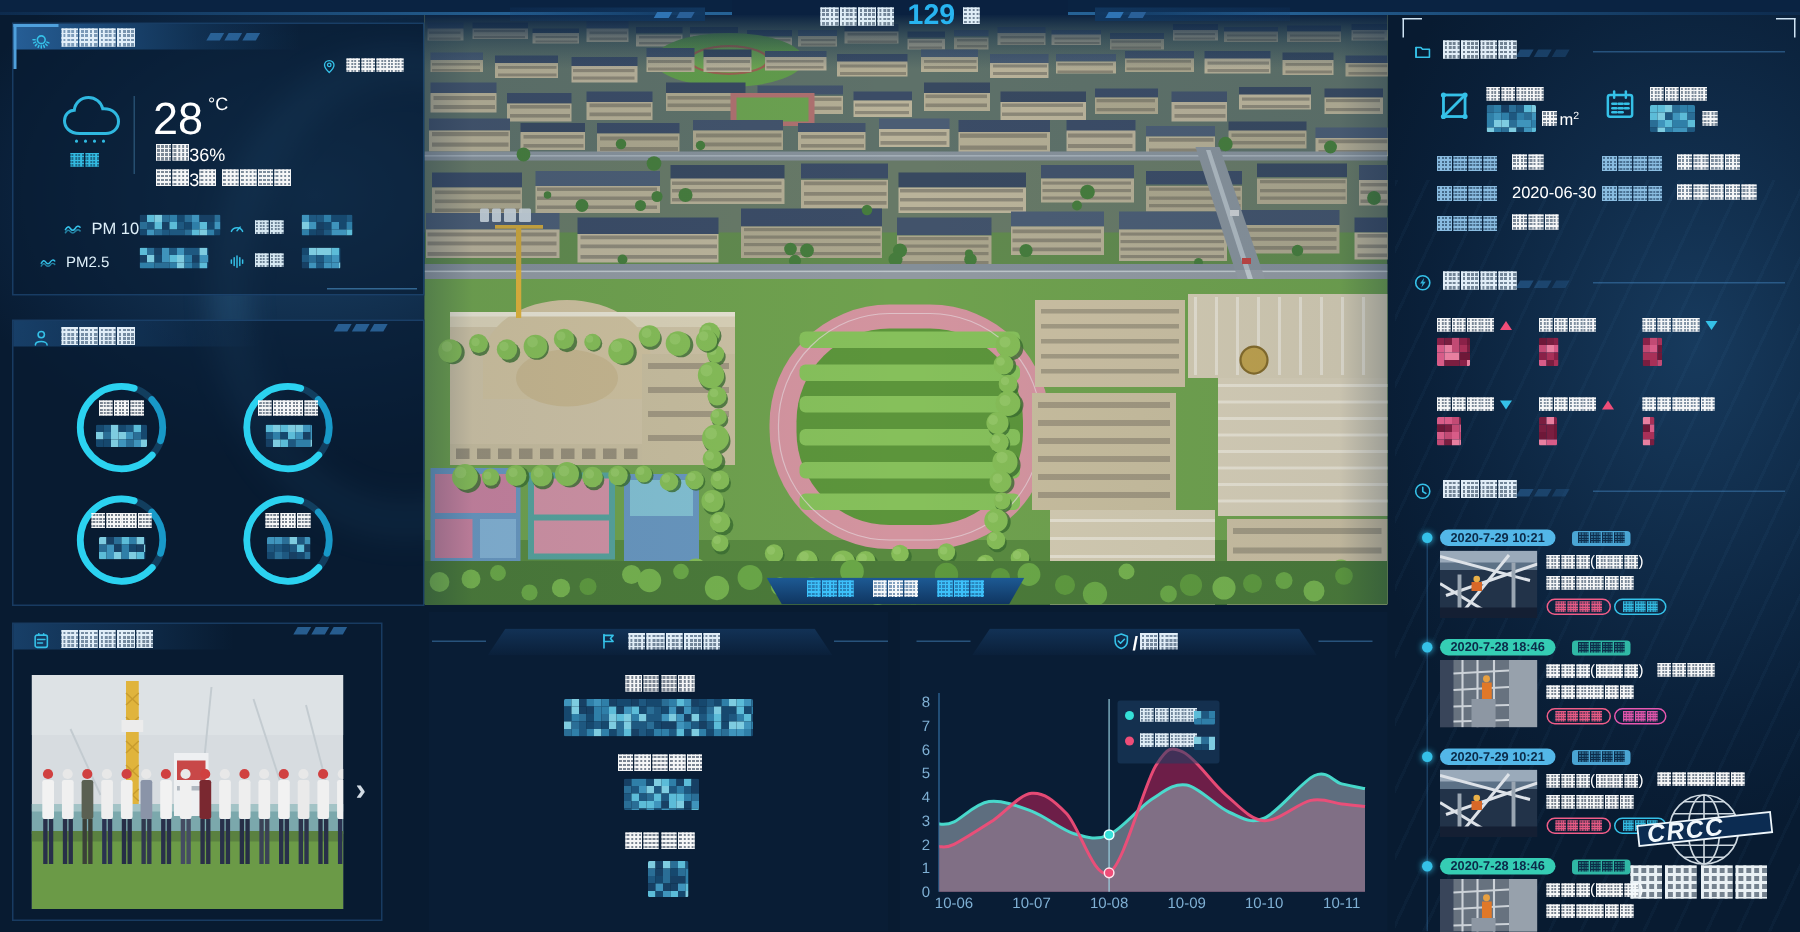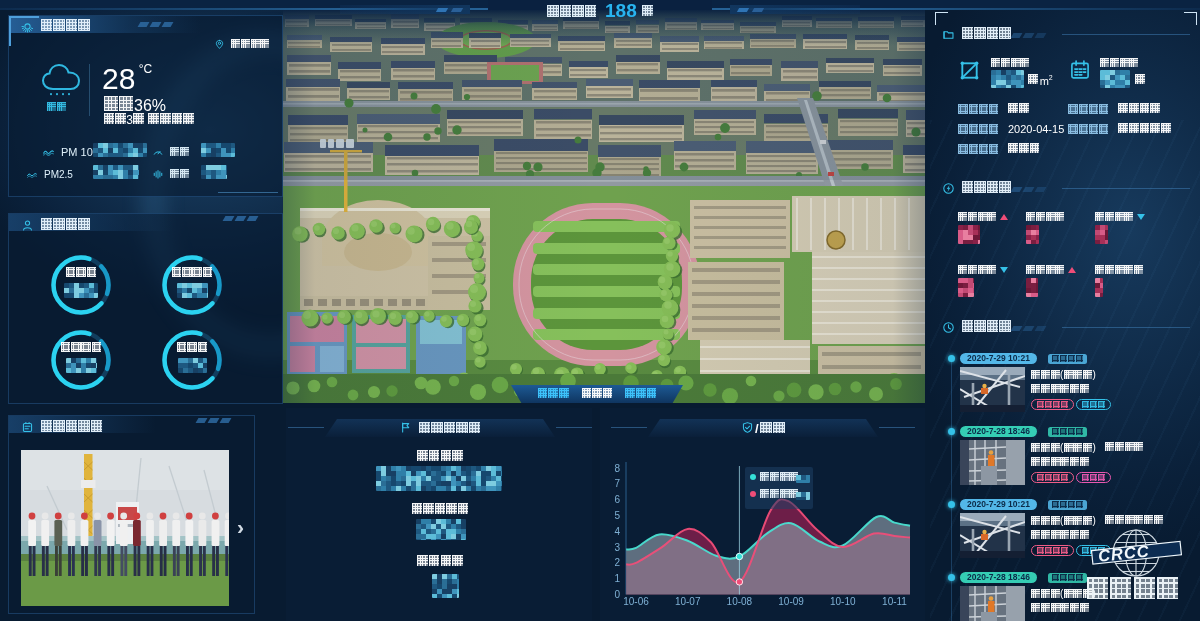--- a/index.html
+++ b/index.html
@@ -745,21 +745,21 @@
         <i></i>
       </span></span>
   </div>
 <div class="abs" style="left:400px;top:0;width:400px;height:24px;display:flex;align-items:center;justify-content:center">
 <span style="color:#e8f6ff;font-weight:bold;font-size:13px"><span class="zh">
         <i></i>
         <i></i>
         <i></i>
         <i></i>
       </span></span>
-<span style="color:#28b4f0;font-weight:bold;font-size:19px;margin:0 5px 2px 8px">188</span>
+<span style="color:#28b4f0;font-weight:bold;font-size:19px;margin:0 5px 2px 8px">129</span>
 <span style="color:#e8f6ff;font-weight:bold;font-size:12px"><span class="zh">
         <i></i>
       </span></span>
   </div>
 <div class="abs" style="left:340px;top:5px;width:130px;height:9px;background:linear-gradient(90deg,rgba(20,60,110,.2),#11365e);display:flex;gap:5px;align-items:center;justify-content:flex-end;padding-right:8px">
 <b style="width:10px;height:4px;background:#2f74b4;transform:skewX(-30deg)"></b>
     <b style="width:10px;height:4px;background:#2a6098;transform:skewX(-30deg)"></b>
   </div>
 <div class="abs" style="left:730px;top:5px;width:130px;height:9px;background:linear-gradient(90deg,#11365e,rgba(20,60,110,.2));display:flex;gap:5px;align-items:center;padding-left:8px">
 <b style="width:10px;height:4px;background:#2f74b4;transform:skewX(-30deg)"></b>
@@ -810,21 +810,21 @@
           <line x1="24" y1="35" x2="24" y2="35.2"></line>
           <line x1="30" y1="35" x2="30" y2="35.2"></line>
         </g>
       </svg></div>
 <div class="abs" style="left:38px;top:86px;color:#35c1e8;font-size:10px"><span class="zh">
         <i></i>
         <i></i>
       </span></div>
 <div class="abs" style="left:80px;top:48px;width:1px;height:52px;background:rgba(90,160,210,.35)"></div>
 <div class="abs w" style="left:93px;top:46px;font-size:30px">28<span style="font-size:12px;vertical-align:16px"> °C</span></div>
-<div class="abs w" style="left:94px;top:80px;font-size:16px"><span class="zh">
+<div class="abs w" style="left:94px;top:80px;font-size:12px"><span class="zh">
         <i></i>
         <i></i>
       </span>36%</div>
 <div class="abs w" style="left:94px;top:97px;font-size:12px"><span class="zh">
         <i></i>
         <i></i>
       </span>3<span class="zh">
         <i></i>
       </span>&nbsp;<span class="zh">
         <i></i>
@@ -1775,21 +1775,21 @@
   </div>
 <div class="abs lb" style="left:958px;top:124px;font-size:10.5px;display:flex">
     <span class="zh">
       <i></i>
       <i></i>
       <i></i>
       <i></i>
     </span>
   </div>
 <div class="abs w" style="left:1008px;top:123px;font-size:11px;display:flex">
-    <span>2020-04-15</span>
+    <span>2020-06-30</span>
   </div>
 <div class="abs lb" style="left:1068px;top:124px;font-size:10.5px;display:flex">
     <span class="zh">
       <i></i>
       <i></i>
       <i></i>
       <i></i>
     </span>
   </div>
 <div class="abs w" style="left:1118px;top:123px;font-size:11px;display:flex">

